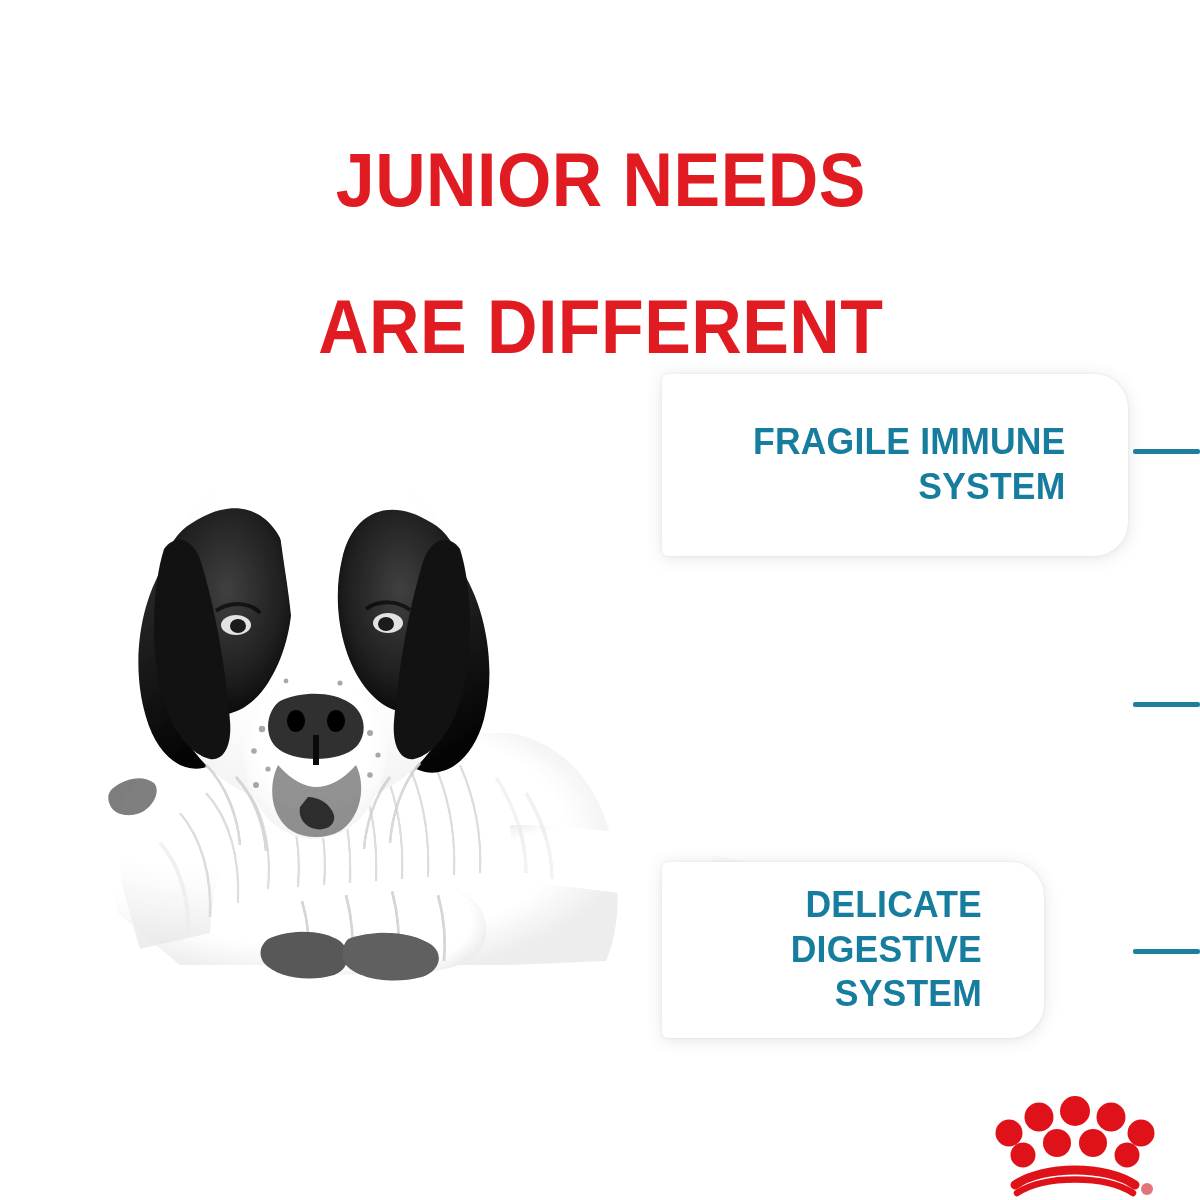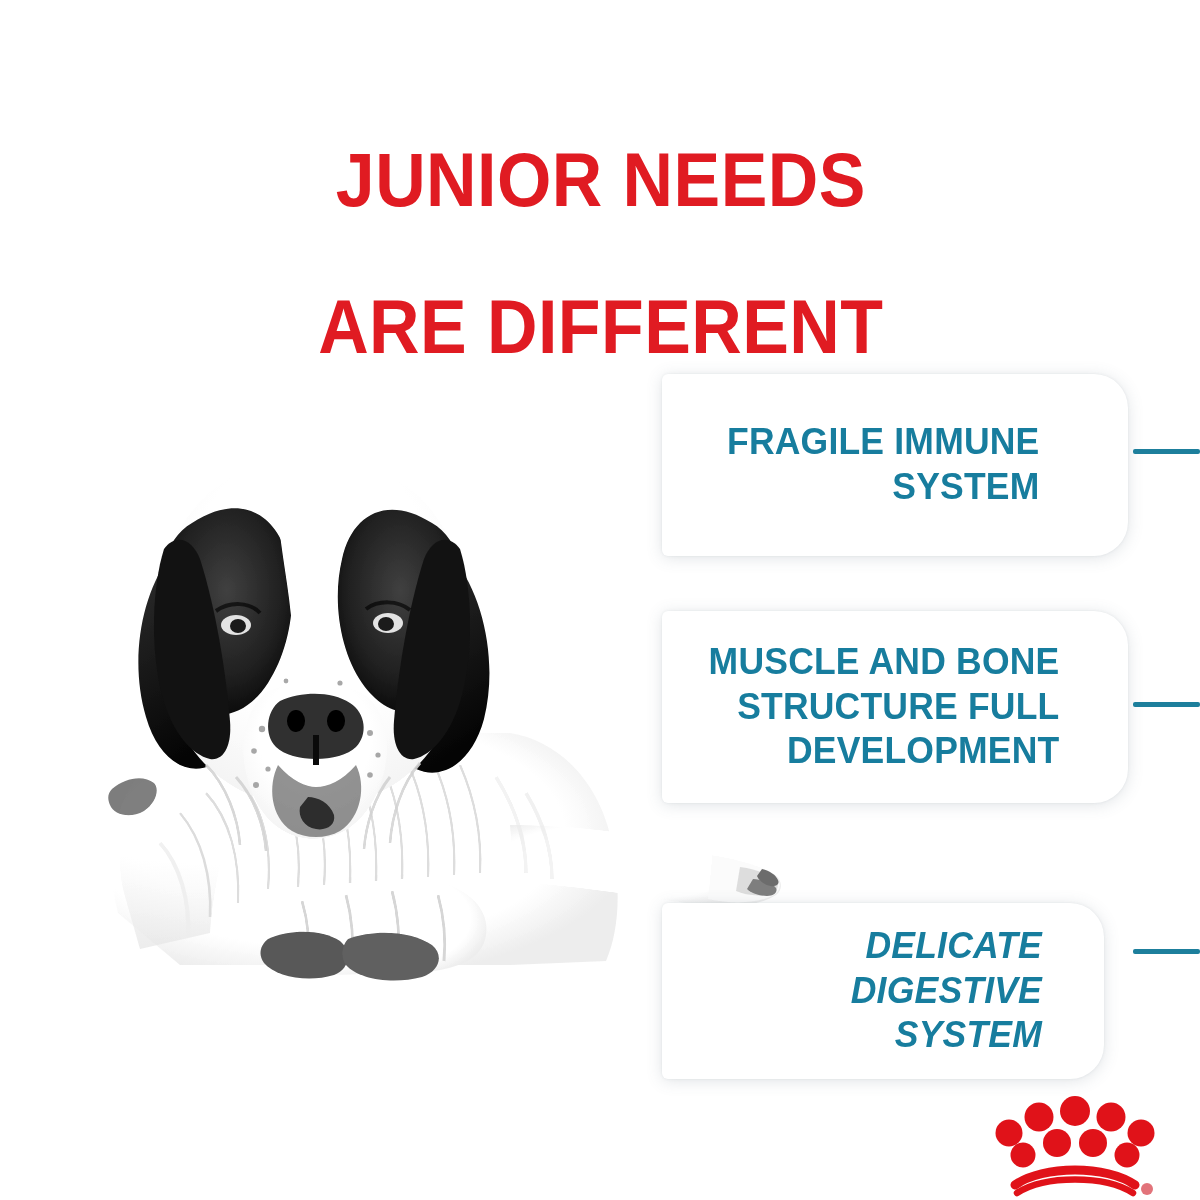--- a/index.html
+++ b/index.html
@@ -51,41 +51,41 @@
 
   
   .callout {
     position: absolute;
     background: #ffffff;
     border-radius: 6px 34px 34px 6px;
     box-shadow: 0 2px 16px rgba(80,95,110,0.17),
                 0 0 3px rgba(80,95,110,0.10);
     display: flex;
     align-items: center;
-    justify-content: center;
+    justify-content: flex-end;
     box-sizing: border-box;
     padding-right: 62px;
     padding-left: 26px;
   }
   .callout-text {
     color: #177d9e;
     font-family: "Liberation Sans", sans-serif;
     font-weight: 700;
     font-size: 37px;
     line-height: 1.21;
     text-align: right;
     letter-spacing: 0.2px;
     white-space: pre-line;
     transform: scaleX(0.96);
     transform-origin: right center;
   }
 
   #callout-1 { left: 662px; top: 331px; width: 466px; height: 182px; }
   #callout-2 { left: 662px; top: 568px; width: 466px; height: 192px; }
-  #callout-3 { left: 662px; top: 860px; width: 442px; height: 176px; font-style: italic; }
+  #callout-3 { left: 662px; top: 819px; width: 382px; height: 176px; }
 
   .connector {
     position: absolute;
     height: 5px;
     background: #1d7f9c;
     border-radius: 2px;
   }
   #connector-1 { left: 1133px; top: 406px; width: 67px; }
   #connector-2 { left: 1133px; top: 659px; width: 67px; }
   #connector-3 { left: 1133px; top: 906px; width: 67px; }
@@ -326,25 +326,20 @@
       </g>
     </svg>
   </div>
 
   <div class="callout" id="callout-1">
     <span class="callout-text">FRAGILE IMMUNE
 SYSTEM</span>
   </div>
   <div class="connector" id="connector-1"></div>
 
-  <div class="callout" id="callout-2">
-    <span class="callout-text">MUSCLE AND BONE
-STRUCTURE FULL
-DEVELOPMENT</span>
-  </div>
   <div class="connector" id="connector-2"></div>
 
   <div class="callout" id="callout-3">
     <span class="callout-text">DELICATE DIGESTIVE
 SYSTEM</span>
   </div>
   <div class="connector" id="connector-3"></div>
 
   <div class="logo">
     <svg viewBox="0 0 160 104" xmlns="http://www.w3.org/2000/svg" aria-hidden="true">

